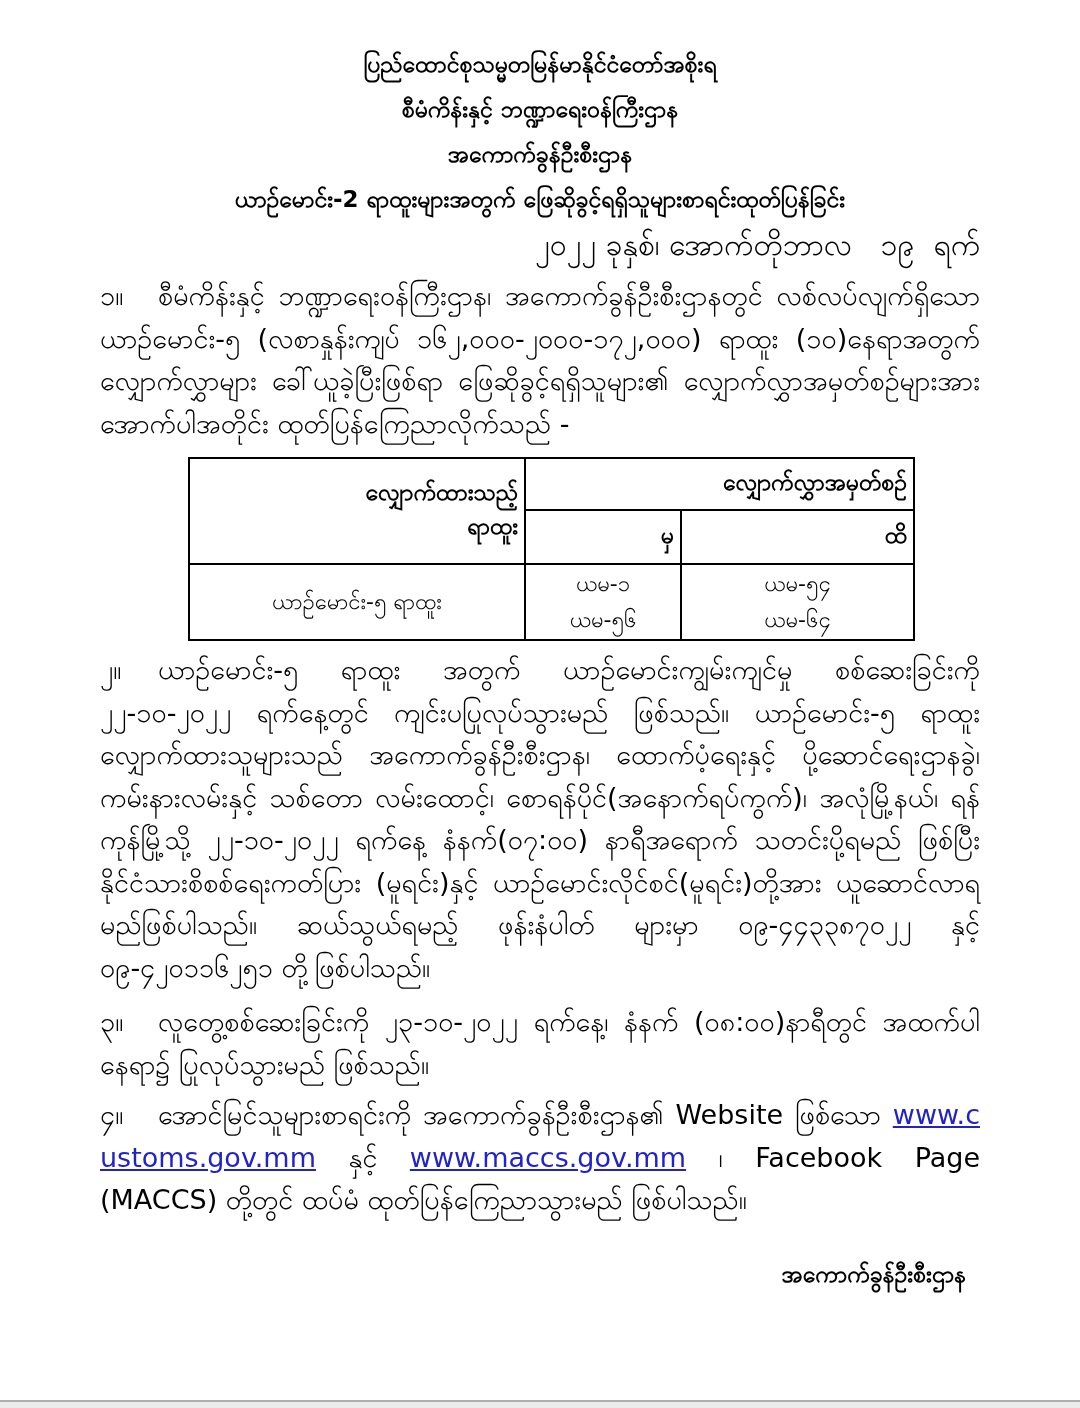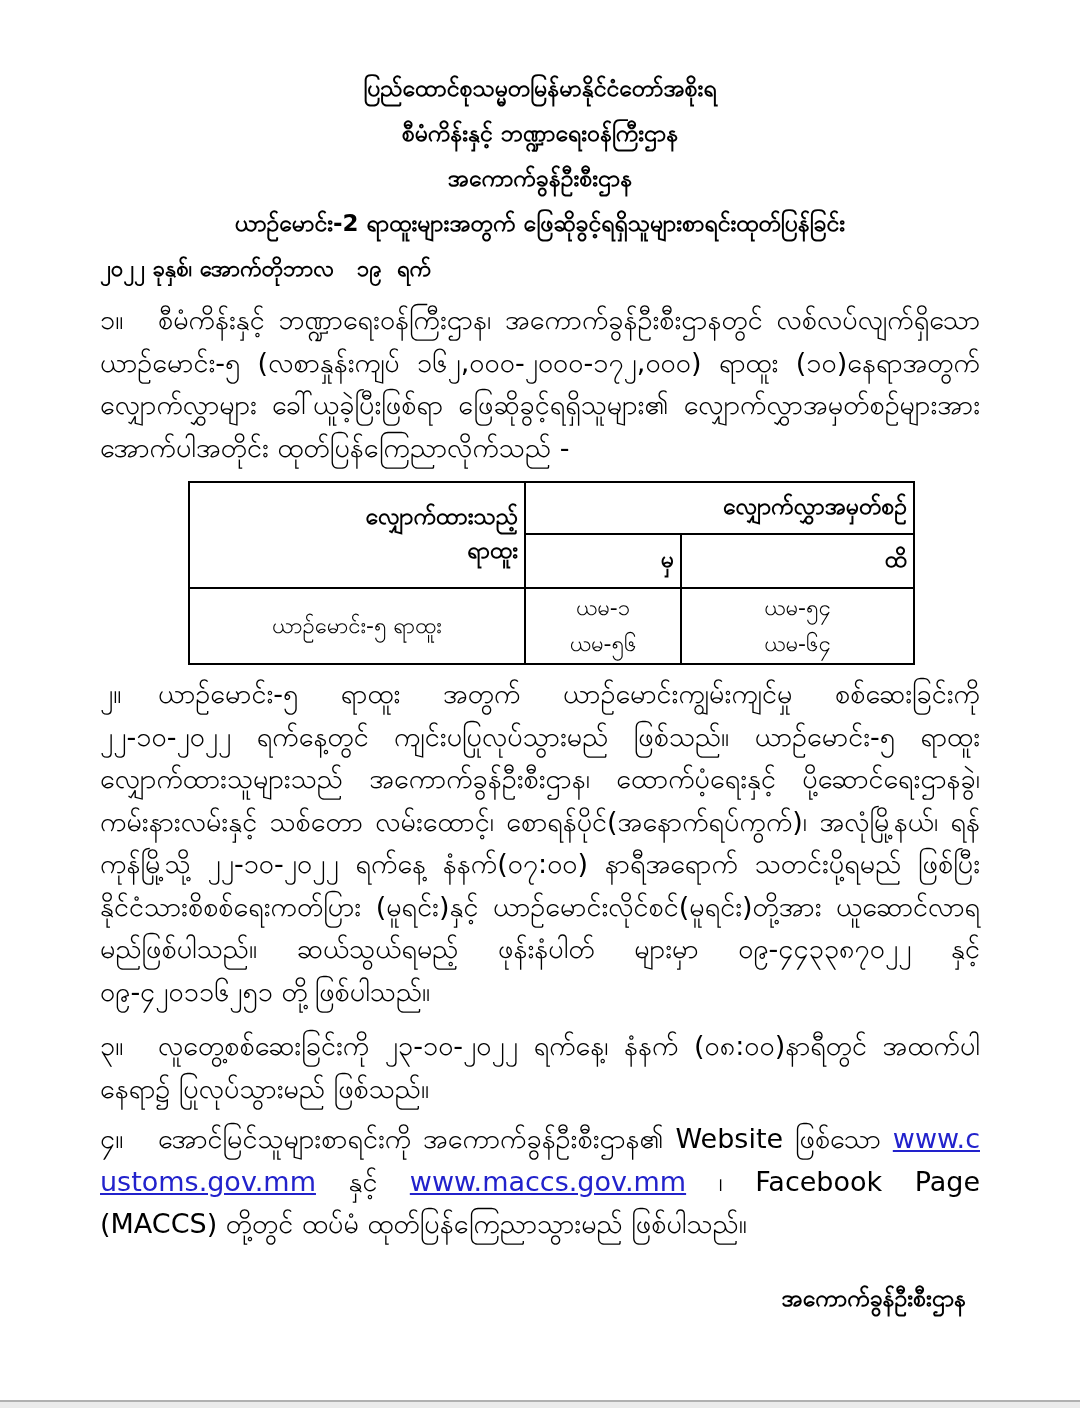--- a/index.html
+++ b/index.html
@@ -10,33 +10,33 @@
   .page {
     position: relative;
     width: 1080px;
     height: 1408px;
     background: #ffffff;
     color: #000000;
     font-family: "DejaVu Sans", "Liberation Sans", sans-serif;
     overflow: hidden;
   }
   .content {
-    padding: 66px 100px 0 100px;
+    padding: 42px 100px 0 100px;
   }
   .hline {
     text-align: center;
     font-weight: bold;
     font-size: 23px;
     line-height: 45px;
     white-space: nowrap;
   }
   .dline {
-    text-align: left;
-    font-weight: bold;
-    font-size: 22px;
+    text-align: right;
+    font-weight: normal;
+    font-size: 30px;
     line-height: 45px;
     white-space: nowrap;
   }
   .para {
     margin: 8px 0 0 0;
     font-size: 27px;
     line-height: 42.5px;
     text-align: justify;
     text-align-last: left;
   }

